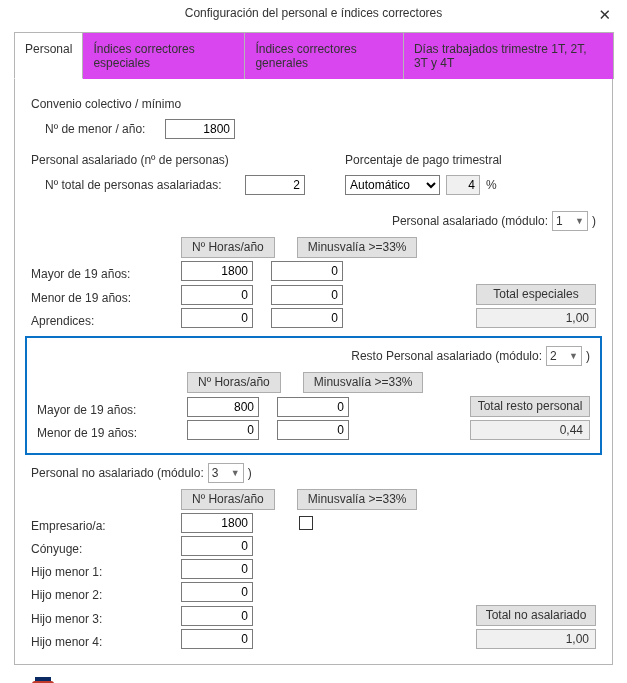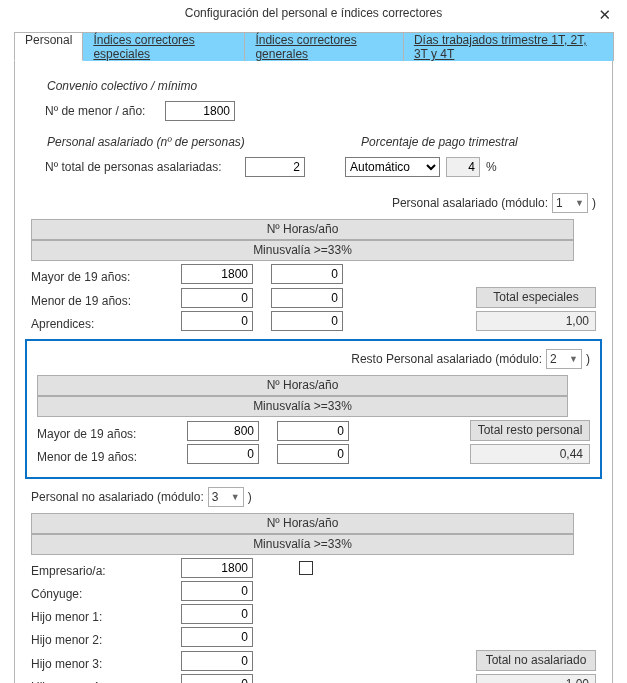--- a/index.html
+++ b/index.html
@@ -29,39 +29,39 @@
   .content {
     padding: 0 14px 10px 14px;
   }
   .tabs {
     display: flex;
     margin-top: 4px;
   }
   .tab {
     border: 1px solid #b5b5b5;
     border-bottom: none;
-    padding: 0 10px;
+    padding: 9px 10px;
     font-size: 12px;
     background: #fff;
     margin-right: -1px;
     cursor: pointer;
     position: relative;
   }
   .tab.active {
     background: #fff;
     z-index: 2;
     border-bottom: 1px solid #fff;
   }
-  .tab.inactive { background: #7dd3fc; text-decoration: underline; }
+  .tab.inactive { background: #d946ef; }
   .tab-body {
     border: 1px solid #b5b5b5;
     margin-top: -1px;
     padding: 14px 16px 12px 16px;
   }
-  .section-label { margin: 4px 0 8px 16px; font-style: italic; }
+  .section-label { margin: 4px 0 8px 0; }
   .row { display: flex; align-items: center; margin: 4px 0; }
   .label { min-width: 150px; }
   .num-input {
     width: 70px;
     text-align: right;
     border: 1px solid #7a7a7a;
     padding: 2px 4px;
     font-size: 12px;
     background: #fff;
     height: 20px;
@@ -73,21 +73,20 @@
     background: #fff;
   }
   .two-col {
     display: flex;
     gap: 40px;
     align-items: flex-end;
   }
   .col-headers {
     display: flex;
     margin: 6px 0 2px 0;
-    flex-direction: column;
   }
   .col-headers .spacer { width: 150px; }
   .hdr-btn {
     border: 1px solid #adadad;
     background: #e1e1e1;
     padding: 2px 10px;
     font-size: 12px;
     margin-right: 22px;
     height: 21px;
     line-height: 15px;

